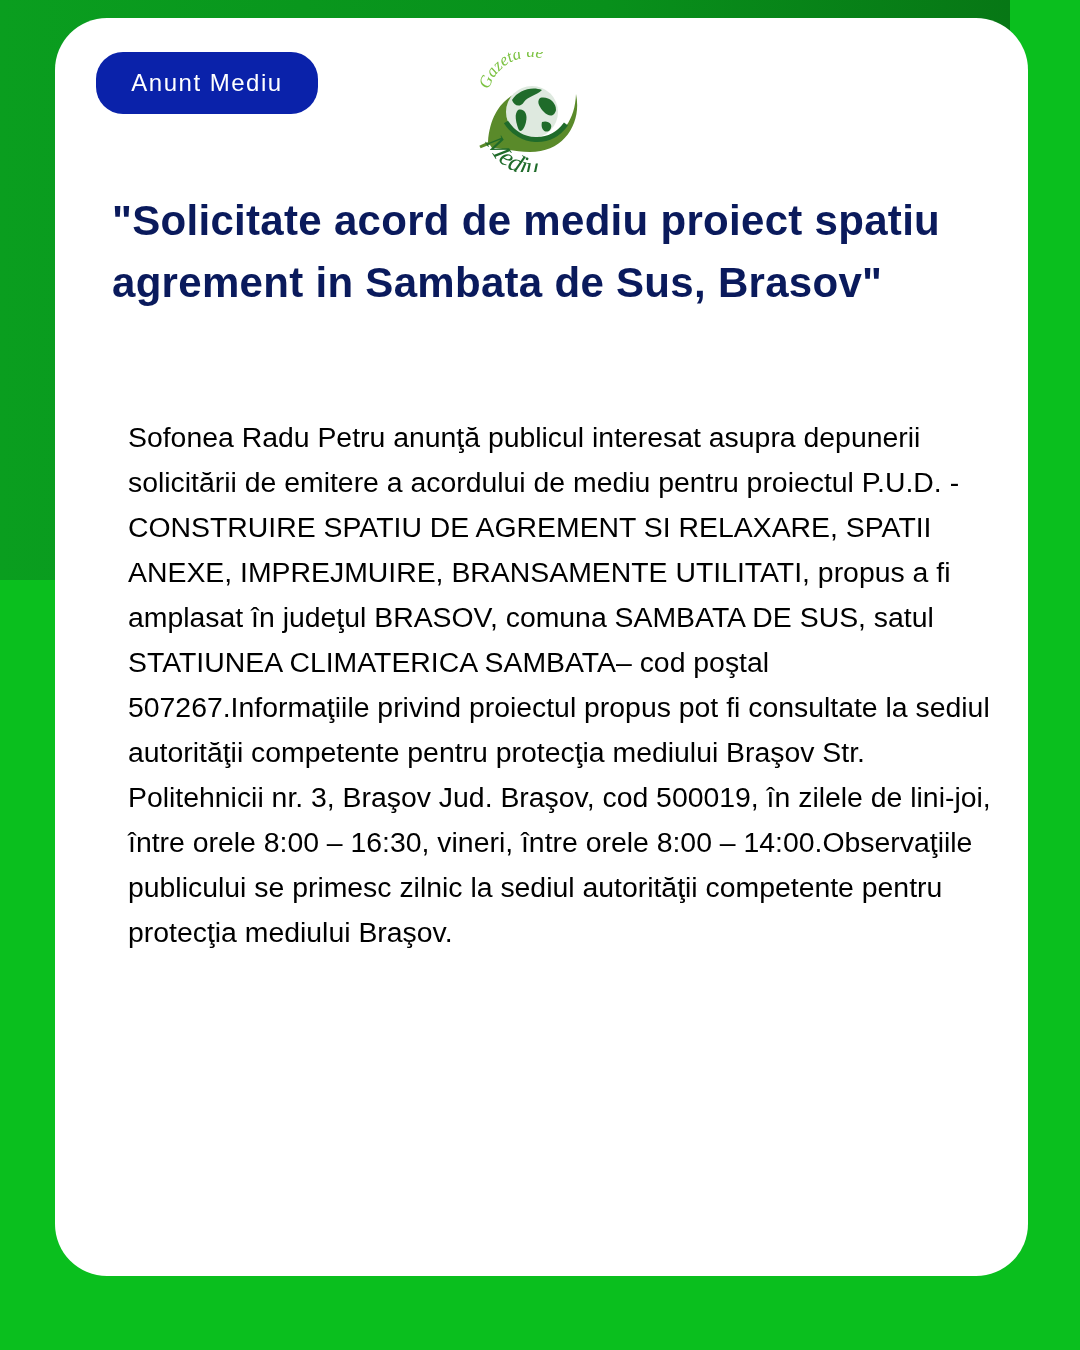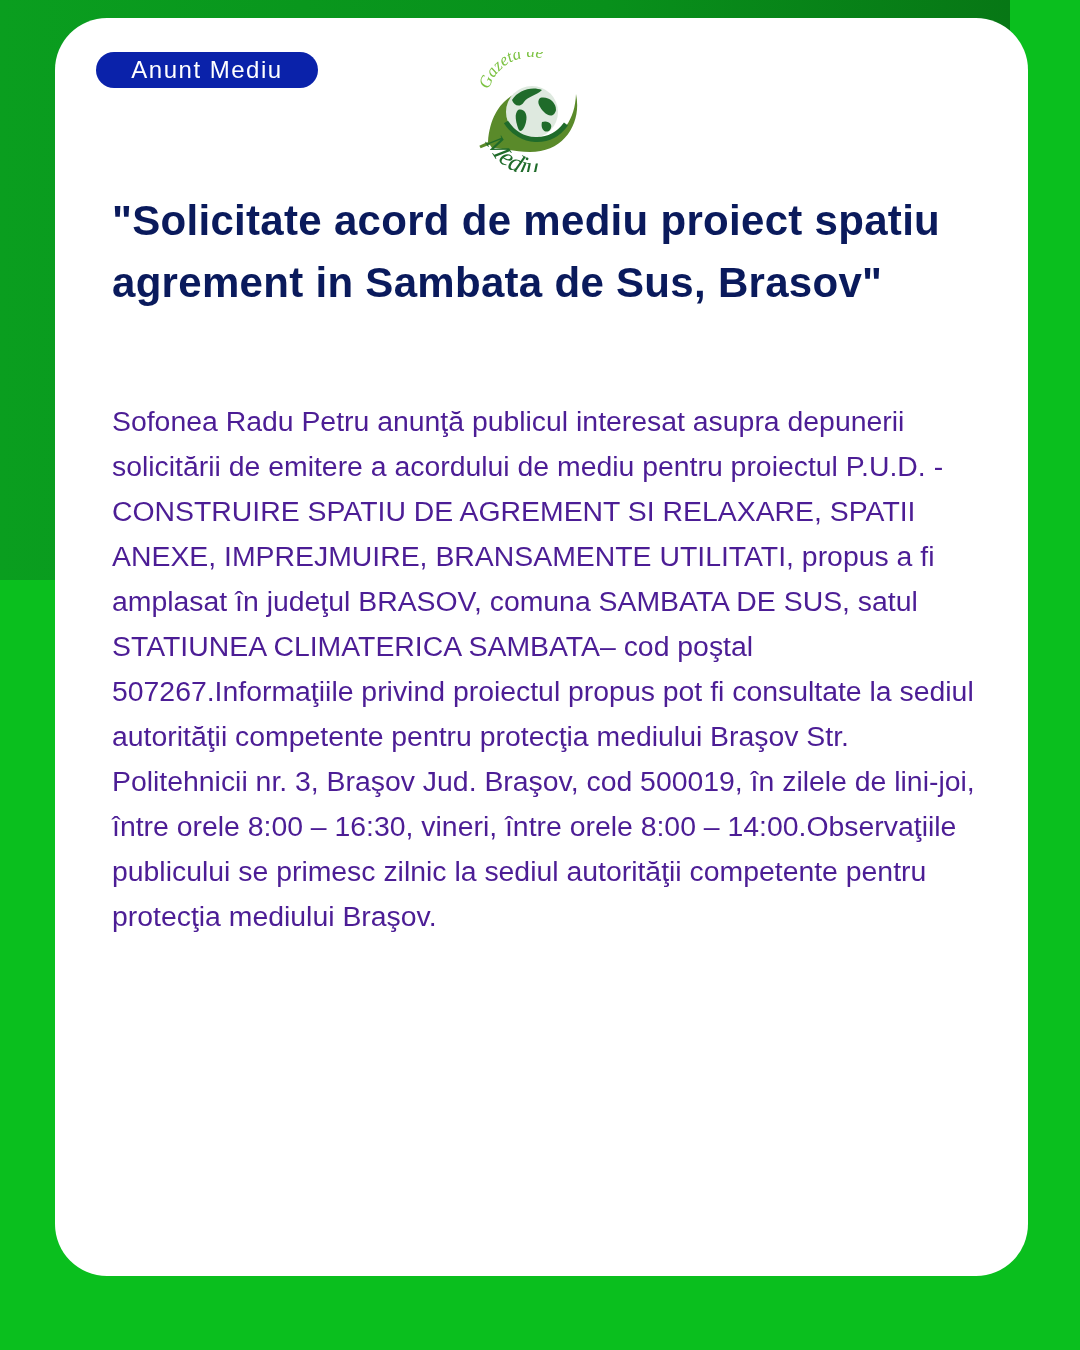--- a/index.html
+++ b/index.html
@@ -1,22 +1,22 @@
 <!DOCTYPE html>
 <html><head>
 <meta charset="utf-8">
 <style>
   html, body { margin:0; padding:0; }
   body { width:1080px; height:1350px; position:relative; overflow:hidden; background:#0abf1e; font-family:"Liberation Sans", sans-serif; }
   .dark-block { position:absolute; left:0; top:0; width:1010px; height:580px; background:linear-gradient(90deg,#0a9e1f 0%,#08901b 60%,#077715 100%); }
   .card { position:absolute; left:55px; top:18px; width:973px; height:1258px; background:#ffffff; border-radius:52px; }
-  .badge { position:absolute; left:96px; top:52px; width:222px; height:36px; border-radius:27px; background:#0a22aa; color:#ffffff; font-size:24px; letter-spacing:1.5px; display:flex; align-items:center; justify-content:center; }
+  .badge { position:absolute; left:96px; top:52px; width:222px; height:62px; border-radius:27px; background:#0a22aa; color:#ffffff; font-size:24px; letter-spacing:1.5px; display:flex; align-items:center; justify-content:center; }
   .logo { position:absolute; left:470px; top:52px; width:120px; height:120px; }
   .title { position:absolute; left:112px; top:190px; width:880px; color:#0a1a5c; font-weight:bold; font-size:42px; line-height:62px; letter-spacing:0.3px; margin:0; }
-  .body-text { position:absolute; left:112px; top:399px; width:870px; color:#4c1d95; font-size:28.4px; line-height:45px; margin:0; }
+  .body-text { position:absolute; left:112px; top:399px; width:870px; color:#000000; font-size:28.4px; line-height:45px; margin:16px; }
 </style>
 </head>
 <body>
 
 <div class="dark-block"></div>
 
 <div class="card"></div>
 
 <div class="badge">
   <span>Anunt Mediu</span>

